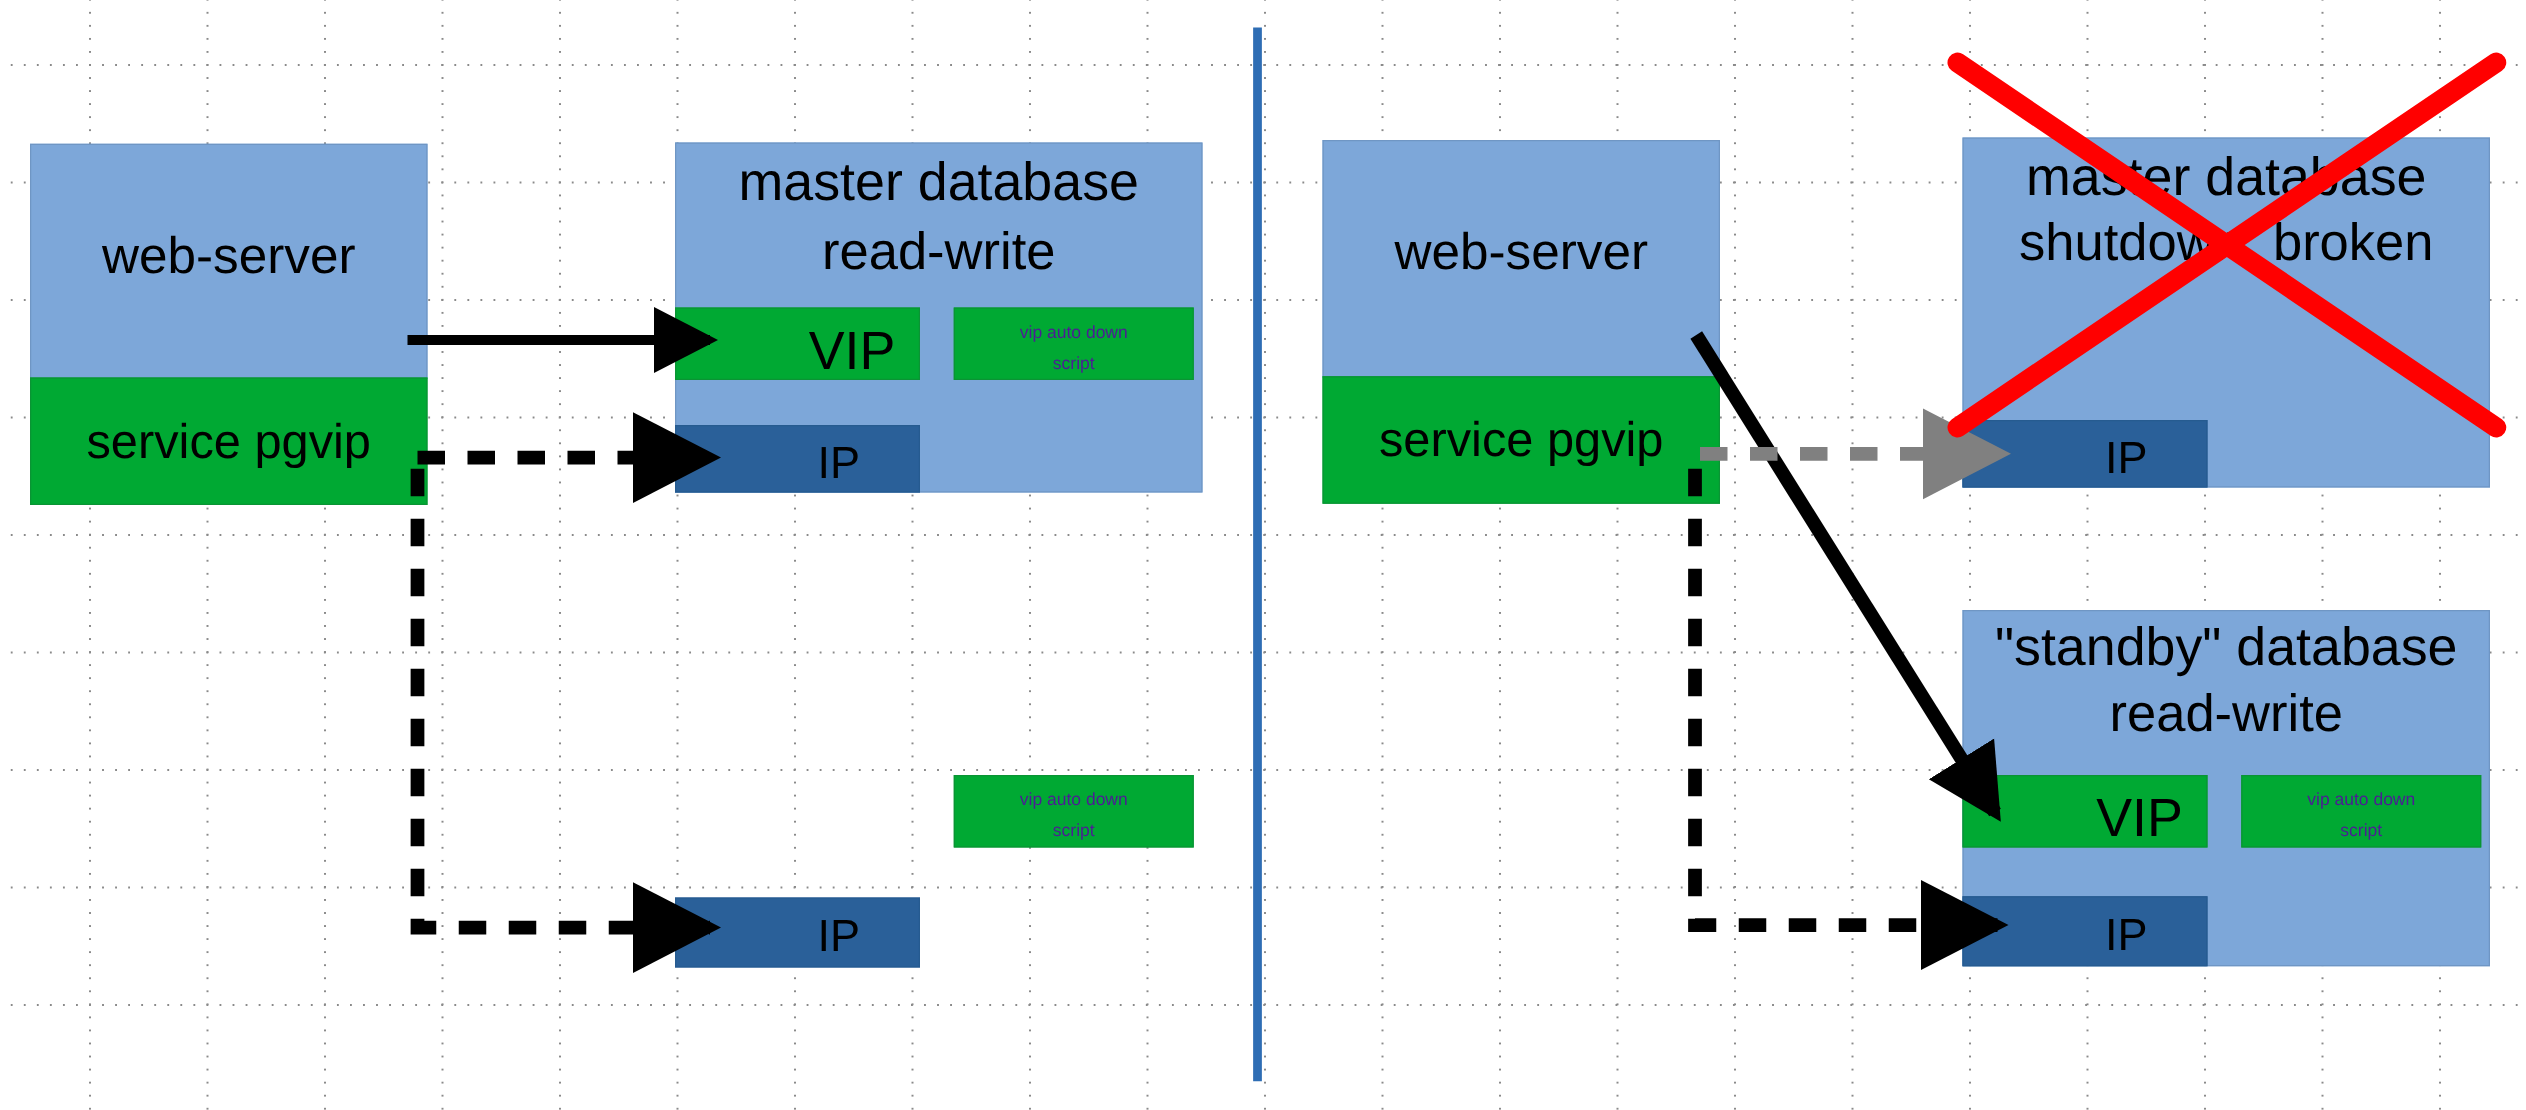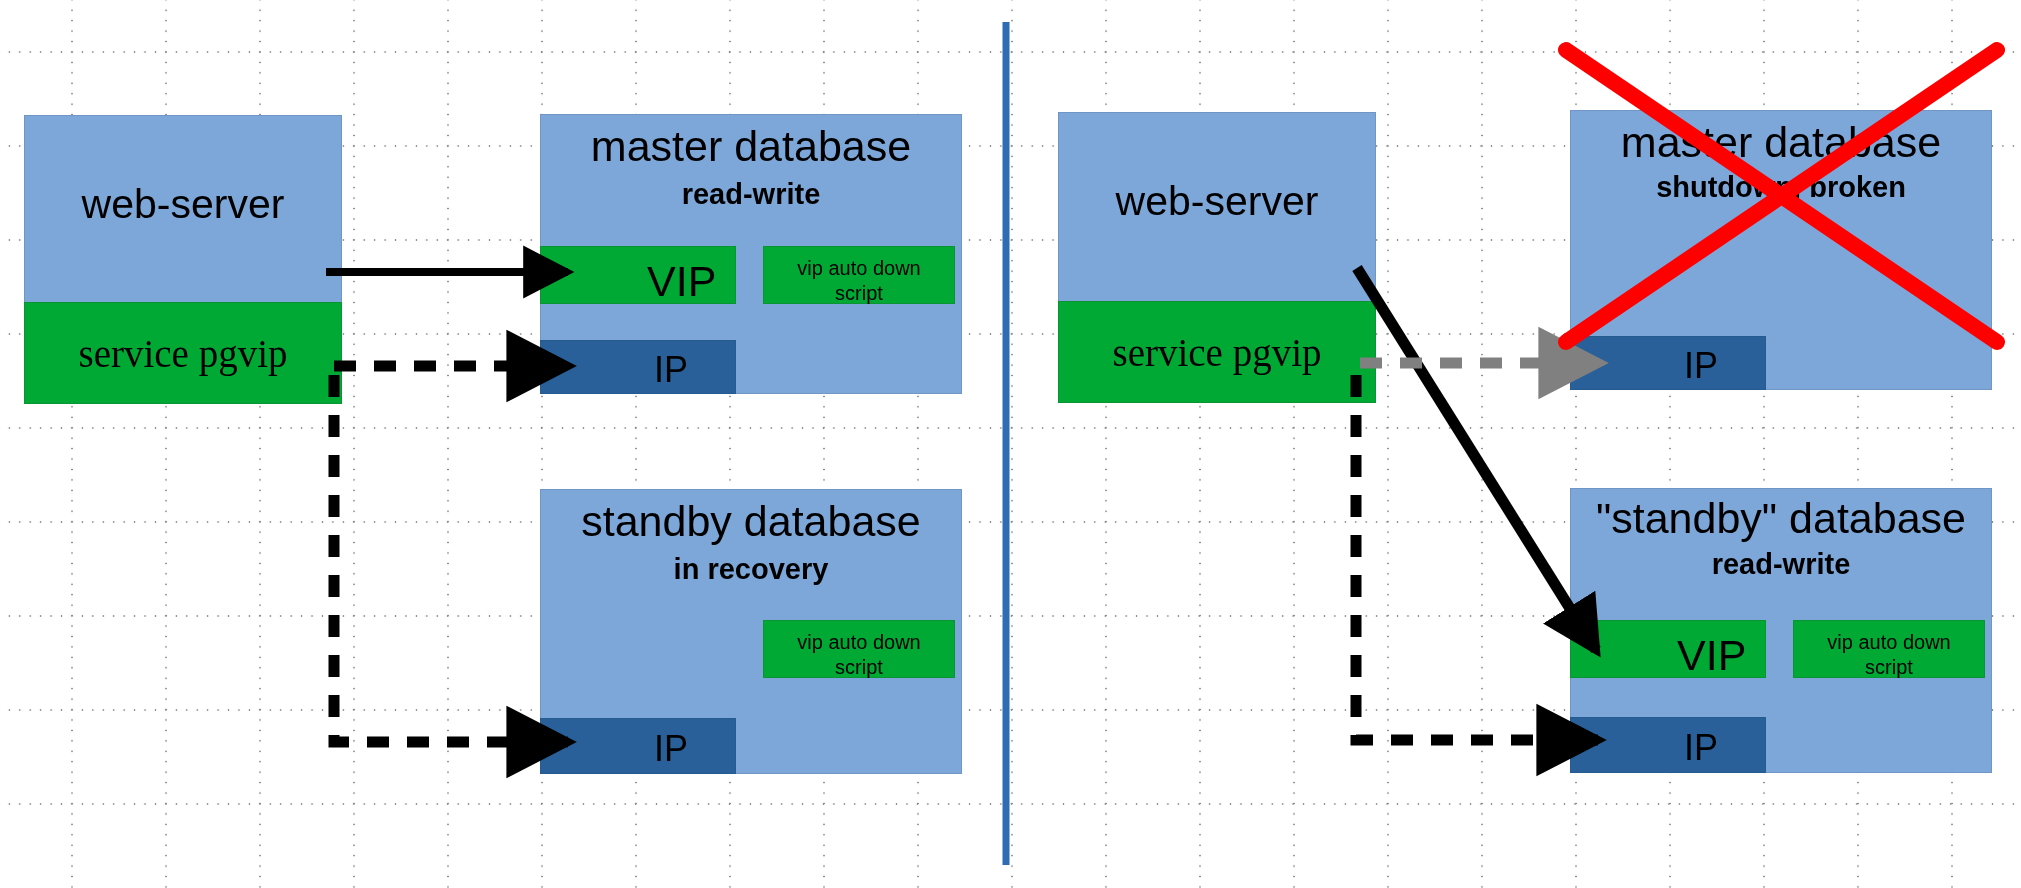--- a/index.html
+++ b/index.html
@@ -48,45 +48,43 @@
   .lbl {
     position: absolute;
     white-space: nowrap;
     color: #000000;
     line-height: 1;
   }
   .title-big {
     font-size: 43px;
   }
   .title-sub {
-    font-size: 29px;
-    font-weight: bold;
+    font-size: 42px;
   }
   .host-name {
     font-size: 41px;
   }
   .svc-name {
     font-size: 39px;
-    font-family: Liberation Serif, serif;
   }
   .vip-name {
     font-size: 43px;
   }
   .ip-name {
     font-size: 36px;
     text-align: right;
   }
   .script-txt {
     position: absolute;
     left: 0;
     right: 0;
     text-align: center;
-    font-size: 20px;
+    font-size: 14px;
     line-height: 1.15;
-    color: #000000;
+    color: #4c1d95;
   }
   .ctr {
     position: absolute;
     left: 0; right: 0;
     text-align: center;
   }
 </style>
 </head>
 <body>
 
@@ -111,24 +109,20 @@
 
   <div class="node green" style="left:763px; top:246px; width:192px; height:58px;">
     <div class="script-txt" style="top:10px;">vip auto down</div>
     <div class="script-txt" style="top:35px;">script</div>
   </div>
 
   <div class="node ipband" style="left:540px; top:340px; width:196px; height:54px;">
     <div class="lbl ip-name" style="left:113px; top:11px;">IP</div>
   </div>
 
-  <div class="node host" style="left:540px; top:489px; width:422px; height:285px;">
-    <div class="lbl title-big ctr" style="top:10px;">standby database</div>
-    <div class="lbl title-sub ctr" style="top:65px;">in recovery</div>
-  </div>
 
   <div class="node green" style="left:763px; top:620px; width:192px; height:58px;">
     <div class="script-txt" style="top:10px;">vip auto down</div>
     <div class="script-txt" style="top:35px;">script</div>
   </div>
 
   <div class="node ipband" style="left:540px; top:718px; width:196px; height:56px;">
     <div class="lbl ip-name" style="left:113px; top:12px;">IP</div>
   </div>
 

